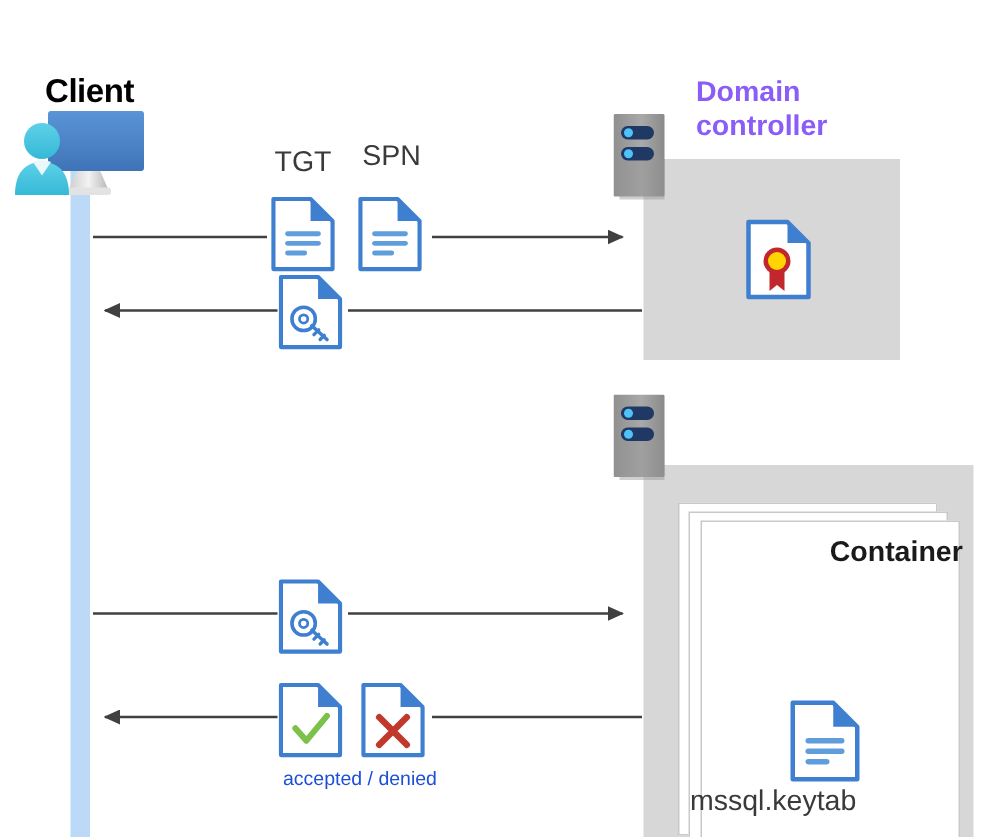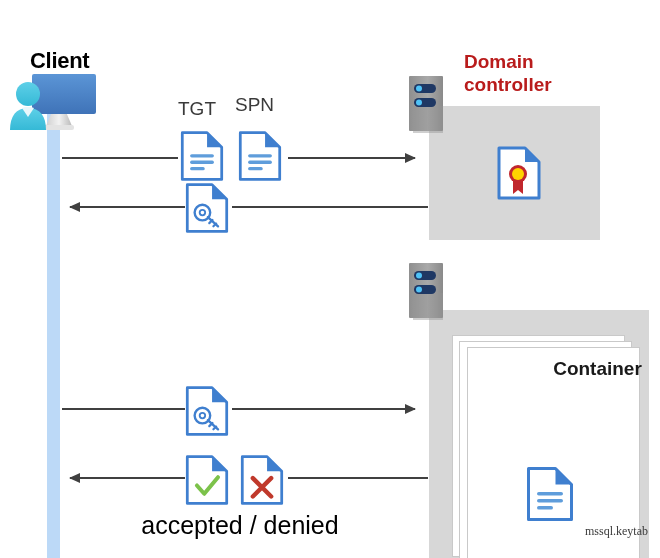--- a/index.html
+++ b/index.html
@@ -34,55 +34,55 @@
   #dc-box{left:429px;top:58px;width:171px;height:134px;}
   #linux-box{left:429px;top:262px;width:220px;height:281px;}
 
   
   .rack{position:absolute;width:38px;height:59px;}
   #dc-rack{left:409px;top:28px;}
   #linux-rack{left:409px;top:215px;}
 
   
   .sec-title{
-    position:absolute;font-size:19px;font-weight:bold;color:#b91c1c;
+    position:absolute;font-size:19px;font-weight:bold;color:#8b5cf6;
     line-height:23px;
   }
   #dc-title{left:464px;top:2px;width:160px;}
   #linux-title{left:462px;top:222px;width:190px;}
 
   
   .card{
     position:absolute;background:#ffffff;border:1px solid #c9c9c9;
     box-sizing:border-box;
   }
   #card-back{left:452px;top:287px;width:173px;height:222px;}
   #card-mid{left:459px;top:293px;width:173px;height:222px;}
   #card-front{left:467px;top:299px;width:173px;height:222px;border-color:#c9c9c9;}
 
   .container-title{
     position:absolute;left:467px;top:310px;width:173px;text-align:center;
     font-size:19px;font-weight:bold;color:#1a1a1a;padding-left:44px;
   }
 
   .keytab-label{
-    position:absolute;left:460px;top:476px;width:188px;text-align:right;
-    font-size:12px;color:#3a3a3a;font-family:Liberation Serif, serif;
+    position:absolute;left:460px;top:476px;width:188px;text-align:left;
+    font-size:19px;color:#3a3a3a;
   }
 
   
   .doc-label{
-    position:absolute;font-size:19px;color:#3a3a3a;text-align:left;
+    position:absolute;font-size:19px;color:#3a3a3a;text-align:center;
   }
   #tgt-label{left:178px;top:50px;width:48px;}
   #spn-label{left:235px;top:46px;width:52px;}
 
   #ad-label{
     position:absolute;left:100px;top:463px;width:280px;text-align:center;
-    font-size:25px;color:#000000;
+    font-size:13px;color:#1d4ed8;
   }
 
   
   .lines{position:absolute;left:0;top:0;width:660px;height:558px;}
 
   
   .ico{position:absolute;}
 </style>
 </head>
 <body>

